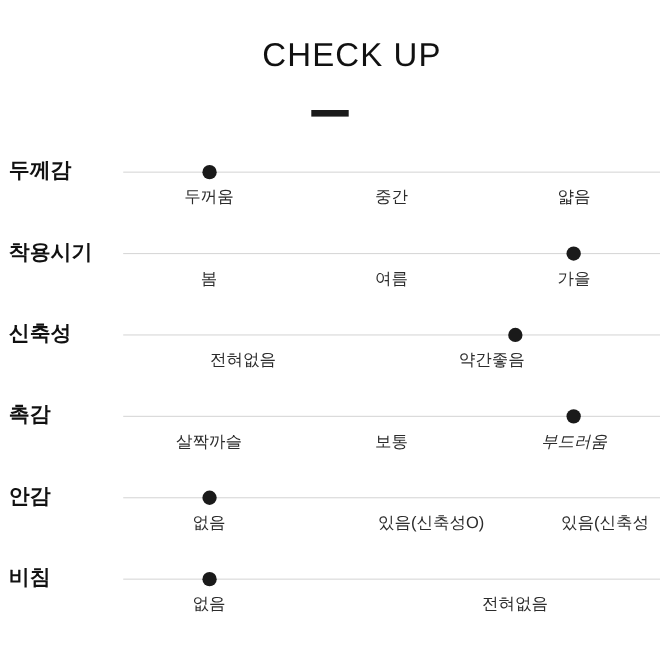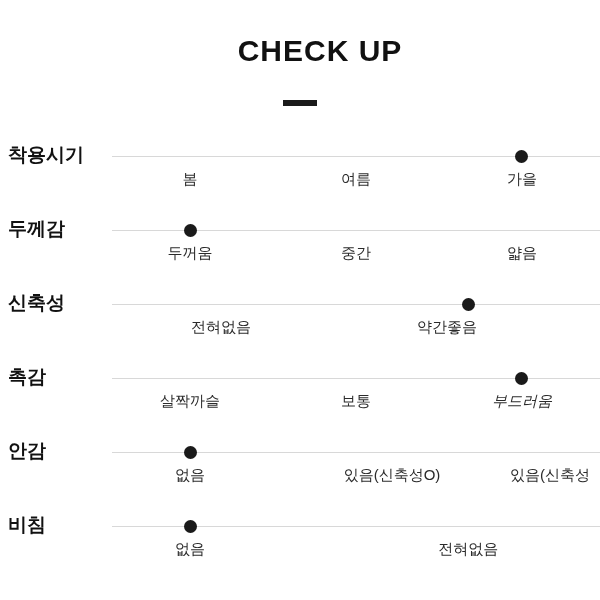--- a/index.html
+++ b/index.html
@@ -19,21 +19,21 @@
     width: 600px;
     height: 600px;
   }
   .title {
     position: absolute;
     top: 34px;
     left: 0;
     width: 600px;
     text-align: center;
     font-size: 30px;
-    font-weight: 700;
+    font-weight: 400;
     letter-spacing: 1px;
     color: #111111;
     padding-left: 40px;
     box-sizing: border-box;
   }
   .title-underline {
     position: absolute;
     top: 100px;
     left: 50%;
     margin-left: -17px;
@@ -91,34 +91,34 @@
 </head>
 <body>
 
 <div class="page">
 
   <div class="title">CHECK UP</div>
   <div class="title-underline"></div>
 
   <div class="rows">
       <div class="row">
+        <div class="row-label">두께감</div>
+        <div class="track"></div>
+        <div class="tick-label" style="left: 190.08px;">두꺼움</div>
+        <div class="dot" style="left: 190.08px; background: rgb(26, 26, 26);"></div>
+        <div class="tick-label" style="left: 356px;">중간</div>
+        <div class="tick-label" style="left: 521.92px;">얇음</div>
+      </div>
+      <div class="row">
         <div class="row-label">착용시기</div>
         <div class="track"></div>
         <div class="tick-label" style="left: 190.08px;">봄</div>
         <div class="tick-label" style="left: 356px;">여름</div>
         <div class="tick-label" style="left: 521.92px;">가을</div>
         <div class="dot" style="left: 521.92px; background: rgb(26, 26, 26);"></div>
-      </div>
-      <div class="row">
-        <div class="row-label">두께감</div>
-        <div class="track"></div>
-        <div class="tick-label" style="left: 190.08px;">두꺼움</div>
-        <div class="dot" style="left: 190.08px; background: rgb(26, 26, 26);"></div>
-        <div class="tick-label" style="left: 356px;">중간</div>
-        <div class="tick-label" style="left: 521.92px;">얇음</div>
       </div>
       <div class="row">
         <div class="row-label">신축성</div>
         <div class="track"></div>
         <div class="tick-label" style="left: 174px; margin-left: 47px;">전혀없음</div>
         <div class="tick-label" style="left: 447px;">약간좋음</div>
         <div class="dot" style="left: 468.24px; background: rgb(26, 26, 26);"></div>
       </div>
       <div class="row">
         <div class="row-label">촉감</div>

